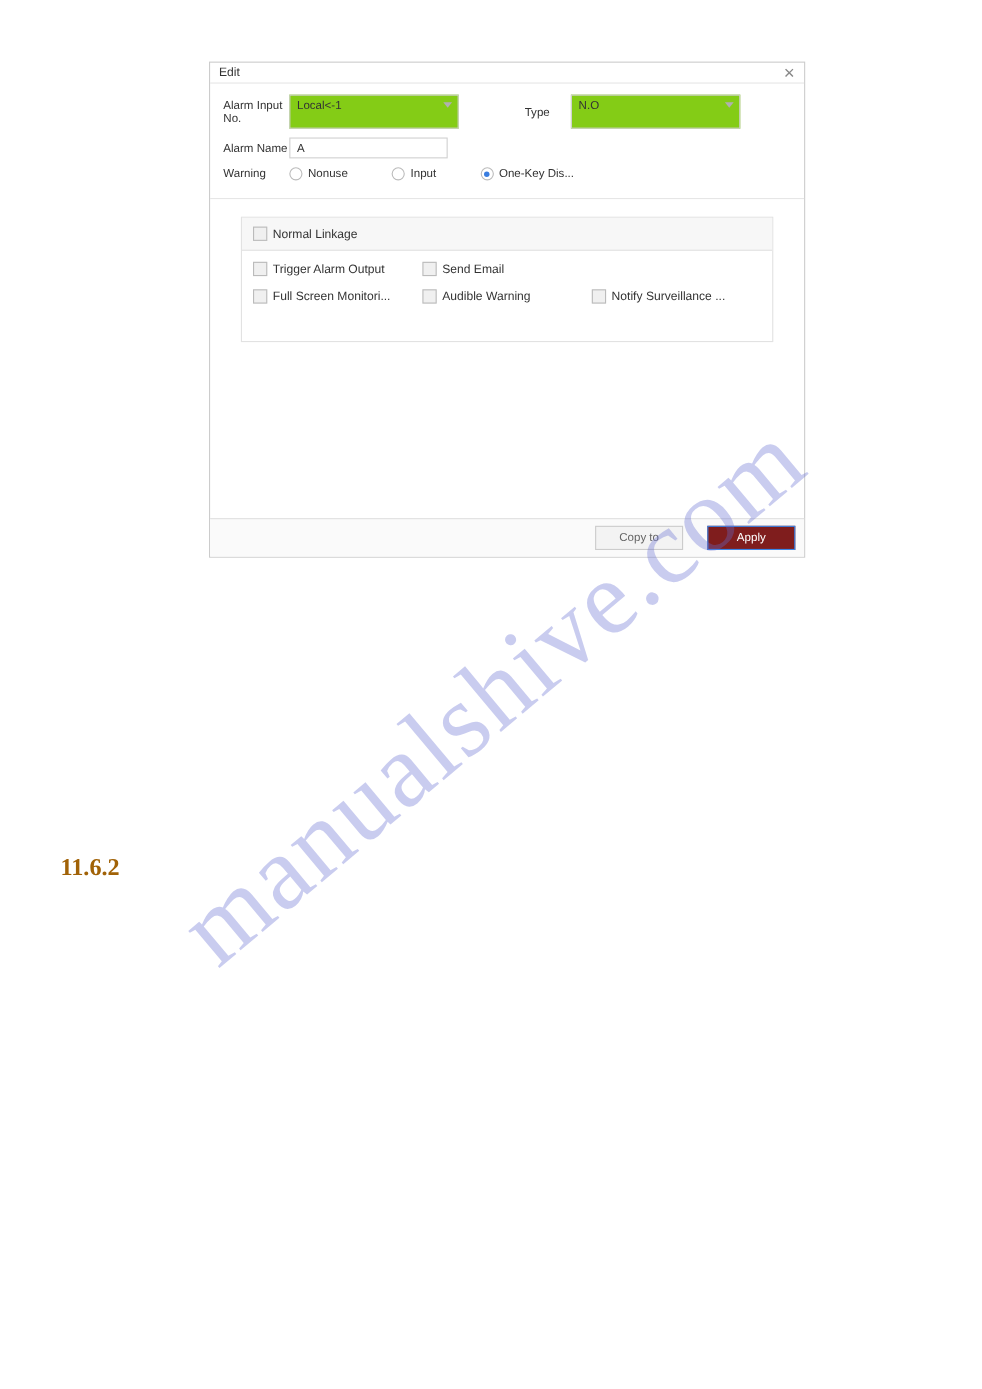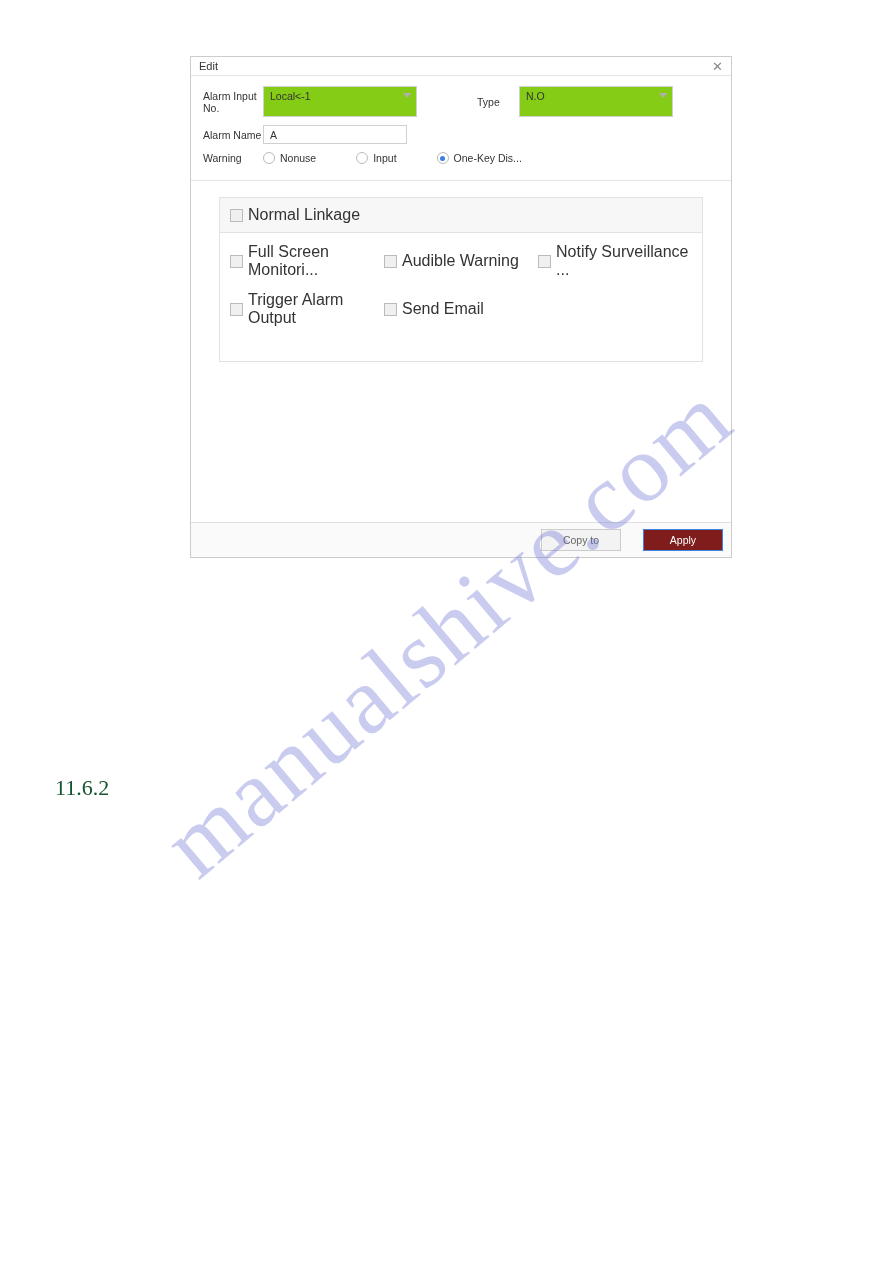--- a/index.html
+++ b/index.html
@@ -17,28 +17,28 @@
 .input{width:130px;height:17px;border:1px solid #d0d0d0;background:#fff;padding:0 6px;font-size:10.5px;color:#333;outline:none}
 .radiorow{display:flex;align-items:center}
 .radiorow .lbl{width:60px}
 .radio{display:flex;align-items:center;margin-right:40px;font-size:10.5px;color:#333}
 .radio .dot{width:10px;height:10px;border:1px solid #bbb;border-radius:50%;margin-right:5px;display:flex;align-items:center;justify-content:center}
 .radio.selected .dot::after{content:"";width:5px;height:5px;border-radius:50%;background:#3a7de0}
 .linkagebox{margin:16px 28px 0 28px;border:1px solid #e2e2e2}
 .linkhead{background:#f7f7f7;border-bottom:1px solid #e2e2e2;padding:8px 10px}
 .linkbody{padding:4px 10px 28px 10px}
 .linkrow{display:flex;padding:6px 0}
-.linkcell{flex:1;display:flex;align-items:center;font-size:16px;color:#333}
+.linkcell{flex:1;display:flex;align-items:center;font-size:11px;color:#333}
 .cb{width:11px;height:11px;border:1px solid #bbb;background:#f0f0f0;margin-right:5px;flex:0 0 11px}
 .bodyspace{height:160px}
 .footer{display:flex;justify-content:flex-end;align-items:center;padding:6px 8px;border-top:1px solid #e0e0e0;background:#fafafa}
 .btn{height:20px;min-width:58px;padding:0 10px;margin-left:22px;border:1px solid #ccc;background:#f3f3f3;font-size:10.5px;color:#666;display:flex;align-items:center;justify-content:center;cursor:pointer}
 .btn.primary{background:#7f1d1d;border-color:#3a84e6;color:#fff}
 .watermark{position:absolute;left:50%;top:630px;transform:translate(-50%,-50%) rotate(-40deg);font-size:96px;font-weight:300;color:rgba(100,110,210,0.35);white-space:nowrap;font-family:Georgia,serif;pointer-events:none;letter-spacing:2px}
-.sectno{position:absolute;left:55px;top:775px;font-family:Georgia,'Times New Roman',serif;font-size:22px;color:#14532d;font-weight:400}
+.sectno{position:absolute;left:55px;top:775px;font-family:Georgia,'Times New Roman',serif;font-size:22px;color:#a16207;font-weight:700}
 </style>
 </head>
 <body>
 <div class="page">
 
 <div class="dialog">
   <div class="titlebar">
     <span class="title">Edit</span>
     <span class="close">✕</span>
   </div>
@@ -81,41 +81,41 @@
     <div class="linkhead">
       <span class="linkcell">
         <span class="cb"></span>
         <span>Normal Linkage</span>
       </span>
     </div>
     <div class="linkbody">
       <div class="linkrow">
         <span class="linkcell">
           <span class="cb"></span>
+          <span>Trigger Alarm Output</span>
+        </span>
+        <span class="linkcell">
+          <span class="cb"></span>
+          <span>Send Email</span>
+        </span>
+        <span class="linkcell"></span>
+      </div>
+      <div class="linkrow">
+        <span class="linkcell">
+          <span class="cb"></span>
           <span>Full Screen Monitori...</span>
         </span>
         <span class="linkcell">
           <span class="cb"></span>
           <span>Audible Warning</span>
         </span>
         <span class="linkcell">
           <span class="cb"></span>
           <span>Notify Surveillance ...</span>
         </span>
-      </div>
-      <div class="linkrow">
-        <span class="linkcell">
-          <span class="cb"></span>
-          <span>Trigger Alarm Output</span>
-        </span>
-        <span class="linkcell">
-          <span class="cb"></span>
-          <span>Send Email</span>
-        </span>
-        <span class="linkcell"></span>
       </div>
     </div>
   </div>
 
   <div class="bodyspace"></div>
 
   <div class="footer">
     <div class="btn">
           <span>Copy to</span>
         </div>

